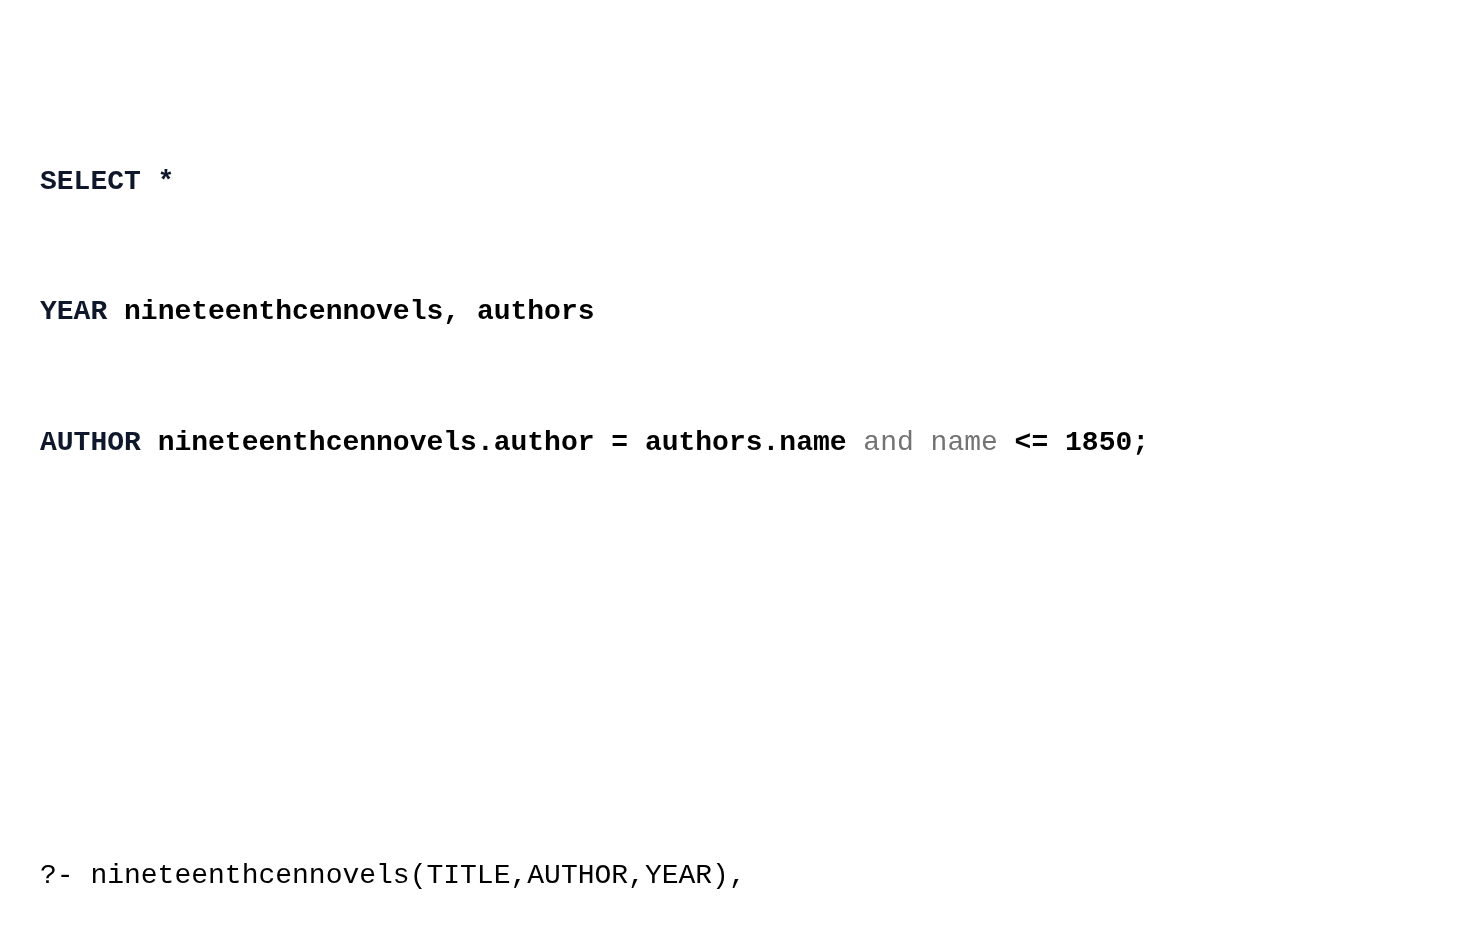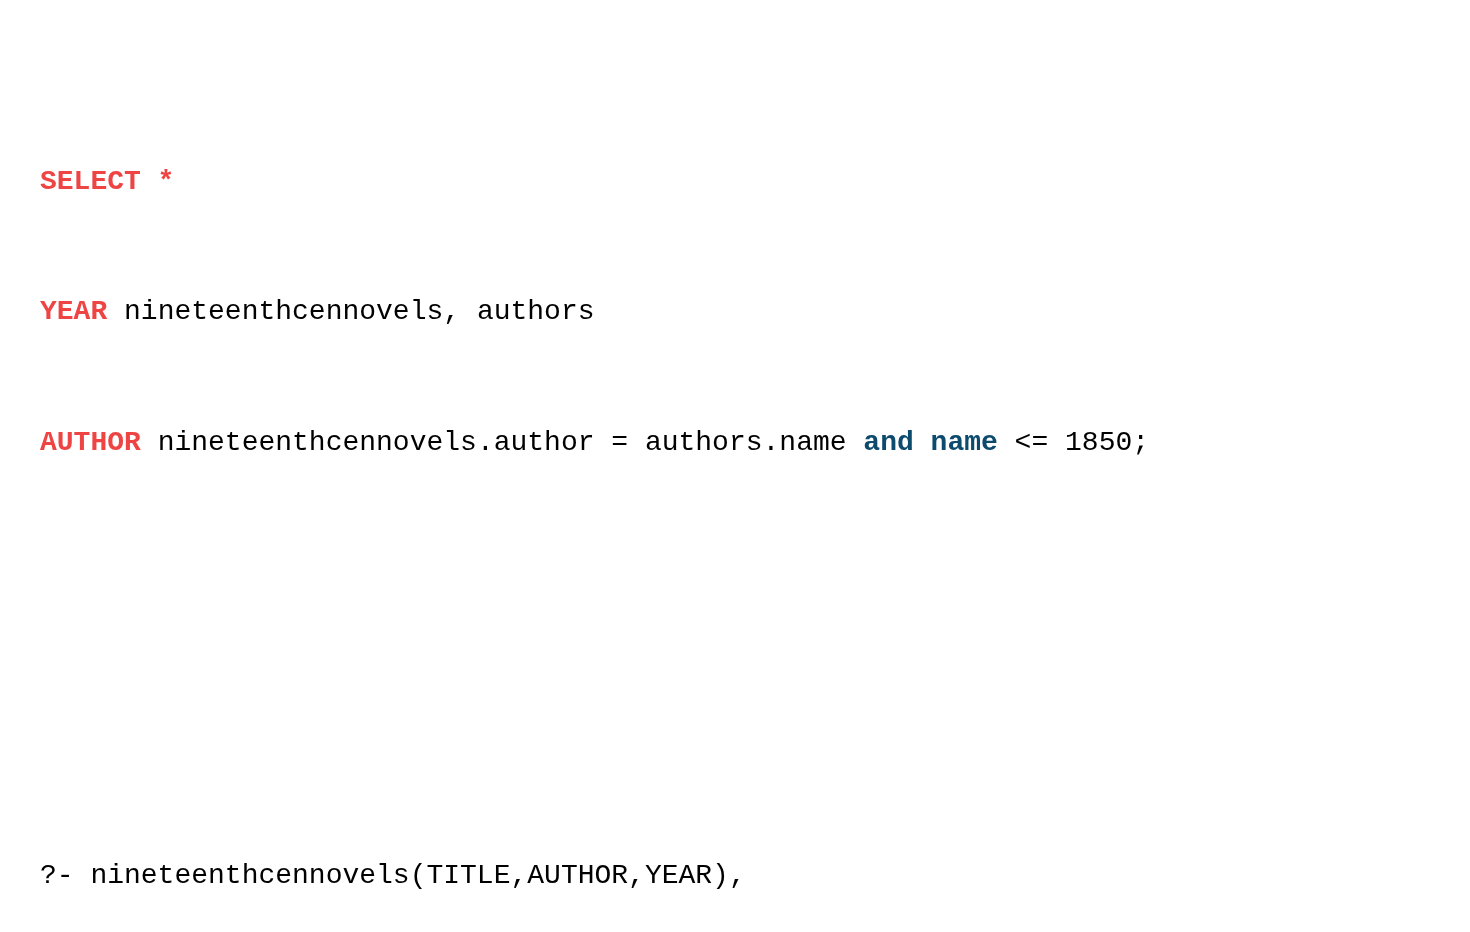--- a/index.html
+++ b/index.html
@@ -17,31 +17,32 @@
       color: #000000;
       width: 1470px;
       min-height: 932px;
     }
 
     .code-block {
       white-space: pre;
     }
 
     .kw-blue {
-      color: #ef4444;
+      color: #0f172a;
       font-weight: bold;
     }
 
     .kw-bold-blue {
-      color: #0c4a6e;
-      font-weight: bold;
+      color: #737373;
+      font-weight: normal;
     }
 
     .normal {
       color: #000000;
+      font-weight: bold;
     }
 
     .comment-black {
       color: #000000;
     }
   </style>
 </head>
 <body>
 
 <div class="code-block">

